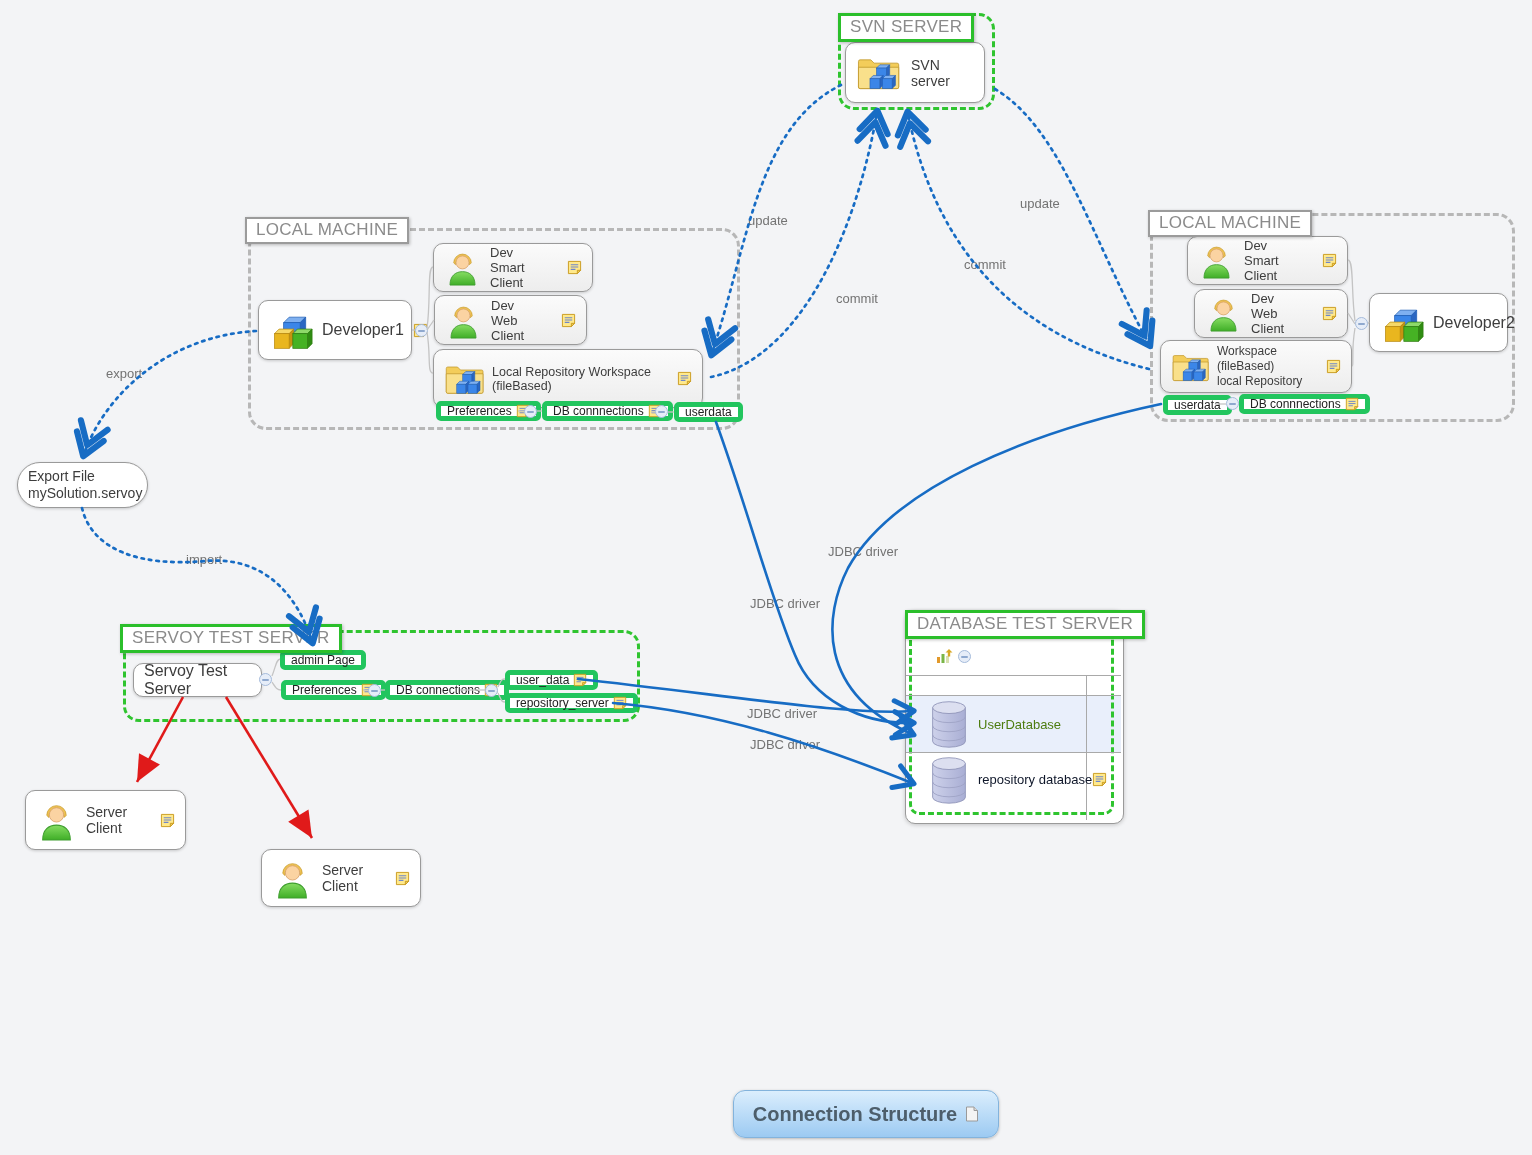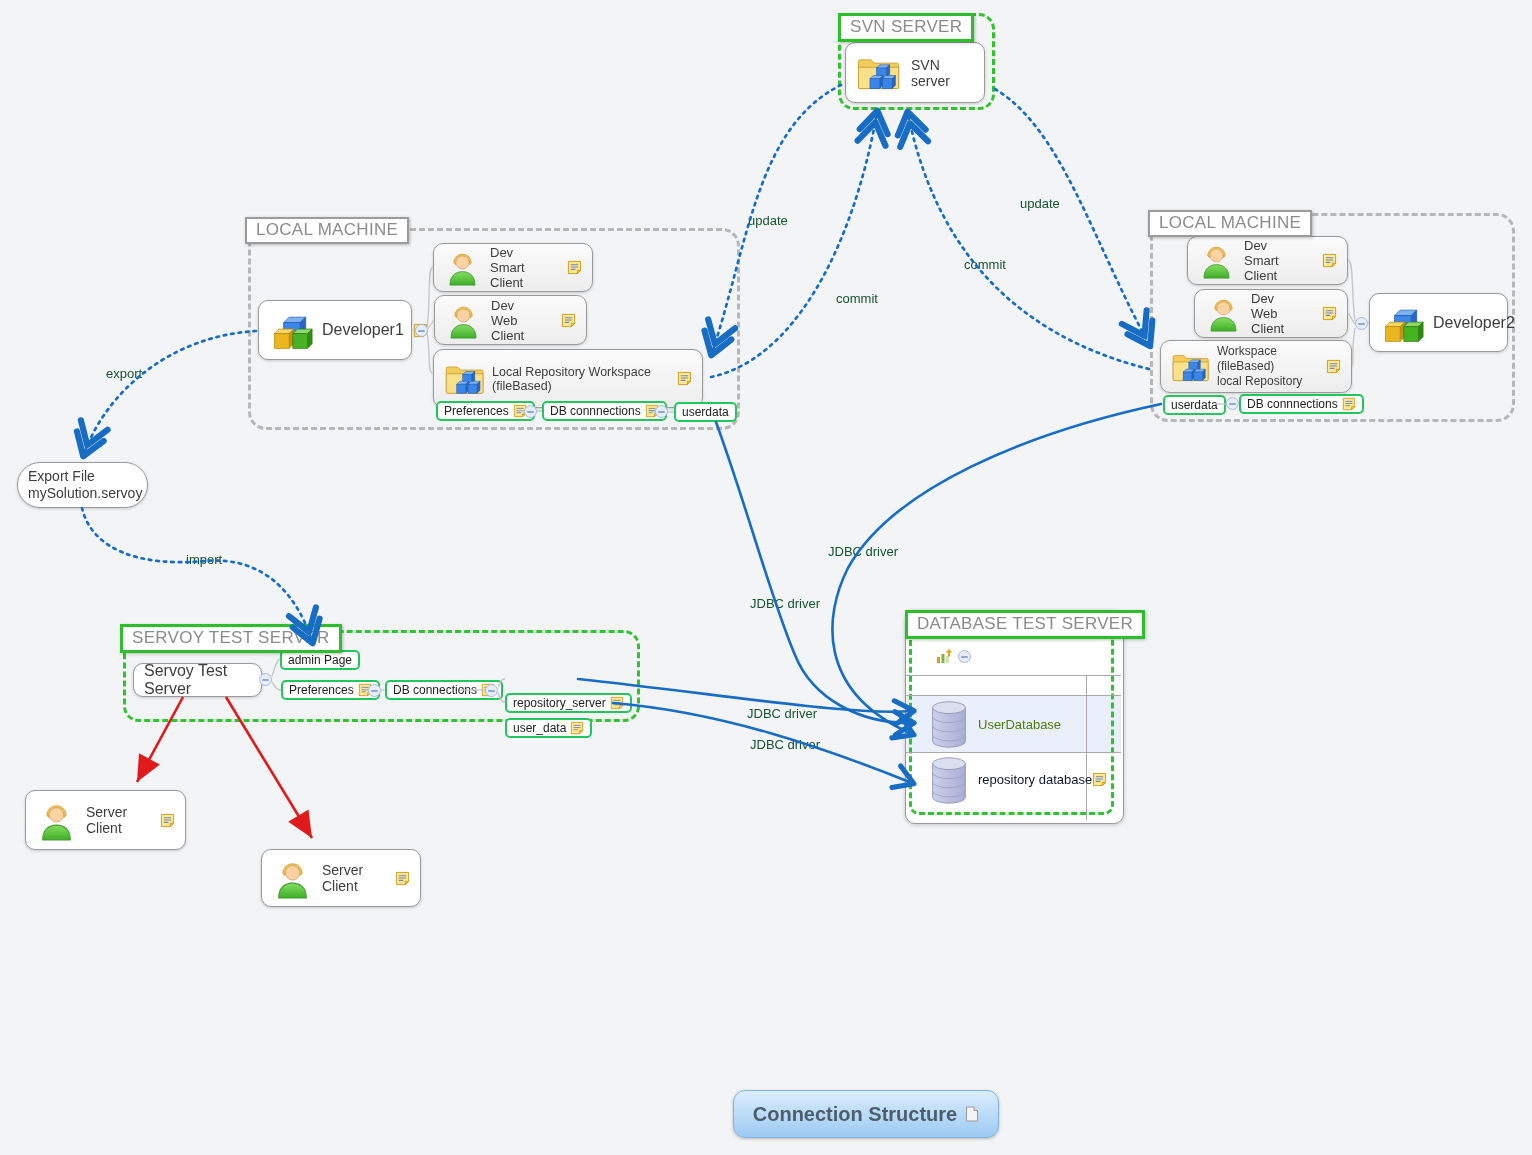--- a/index.html
+++ b/index.html
@@ -6,22 +6,22 @@
   body{width:1532px;height:1155px;background:#f3f4f6;font-family:"Liberation Sans",sans-serif;position:relative;overflow:hidden;}
   .abs{position:absolute;box-sizing:border-box;}
   .dash-gray{border:3px dashed #b7b7b7;border-radius:18px;}
   .dash-green{border:3px dashed #2fc42f;border-radius:16px;}
   .gtitle{position:absolute;background:#fff;color:#8b8b8b;font-size:17px;letter-spacing:.3px;padding:1px 9px 2px;box-shadow:1px 1px 3px rgba(0,0,0,.25);white-space:nowrap;z-index:6;}
   .gt-gray{border:2px solid #9b9b9b;}
   .gt-green{border:3px solid #2bbf2b;}
   .node{position:absolute;background:#fff;border:1px solid #9a9a9a;border-radius:10px;box-shadow:0 1px 3px rgba(0,0,0,.18);display:flex;align-items:center;gap:9px;padding:0 10px;box-sizing:border-box;z-index:5;color:#3d3d3d;}
   .subnode{background:linear-gradient(#fbfbfb,#ededed);}
   .t16{font-size:16px;} .t14{font-size:14px;} .t13{font-size:13px;}
-  .smallbox{position:absolute;background:#fff;border:2px solid #22c55e;border-radius:5px;font-size:12px;color:#222;display:flex;align-items:center;gap:4px;padding:0 6px;height:20px;box-sizing:border-box;z-index:5;white-space:nowrap;}
-  .elabel{position:absolute;color:#14532d;font-size:13px;z-index:4;white-space:nowrap;}
+  .smallbox{position:absolute;background:#fff;border:5px solid #22c55e;border-radius:5px;font-size:12px;color:#222;display:flex;align-items:center;gap:4px;padding:0 6px;height:20px;box-sizing:border-box;z-index:5;white-space:nowrap;}
+  .elabel{position:absolute;color:#737373;font-size:13px;z-index:4;white-space:nowrap;}
   .mc{position:absolute;width:13px;height:13px;border-radius:50%;background:#e6edf8;border:1px solid #a5bbdb;box-sizing:border-box;display:flex;align-items:center;justify-content:center;z-index:6;}
   .mc::after{content:"";width:7px;height:2px;background:#8fa9cf;border-radius:1px;}
   .ic{flex:0 0 auto;display:block;}
   .spacer{flex:1;}
   #edges{position:absolute;left:0;top:0;z-index:8;pointer-events:none;}
   .hline{position:absolute;height:1px;background:#a9a9a9;z-index:3;}
   .vline{position:absolute;width:1px;background:#a9a9a9;z-index:3;}
   .rowbg{position:absolute;background:#e9effb;z-index:1;}
   .dbouter{position:absolute;background:#fff;border:1px solid #9a9a9a;border-radius:10px;box-shadow:0 1px 4px rgba(0,0,0,.2);z-index:0;}
   .btn{position:absolute;display:flex;align-items:center;justify-content:center;gap:8px;background:linear-gradient(#dbeefd,#9ccaf2);border:1px solid #83b3dc;border-radius:12px;box-shadow:0 1px 3px rgba(0,0,0,.25);color:#4d5e6b;font-size:20px;font-weight:bold;z-index:5;cursor:pointer;}
@@ -239,21 +239,21 @@
   <svg class="ic" width="14" height="14">
       <use href="#i-note"></use>
     </svg>
 </div>
 <div class="smallbox" style="left:385px;top:680px;">
   <span>DB connections</span>
   <svg class="ic" width="14" height="14">
       <use href="#i-note"></use>
     </svg>
 </div>
-<div class="smallbox" style="left:505px;top:670px;margin-top:48px;">
+<div class="smallbox" style="left:505px;top:670px;">
   <span>user_data</span>
   <svg class="ic" width="14" height="14">
       <use href="#i-note"></use>
     </svg>
 </div>
 <div class="smallbox" style="left:505px;top:693px;">
   <span>repository_server</span>
   <svg class="ic" width="14" height="14">
       <use href="#i-note"></use>
     </svg>

